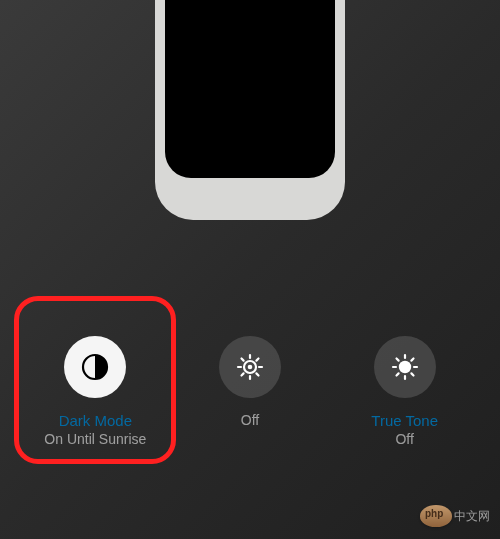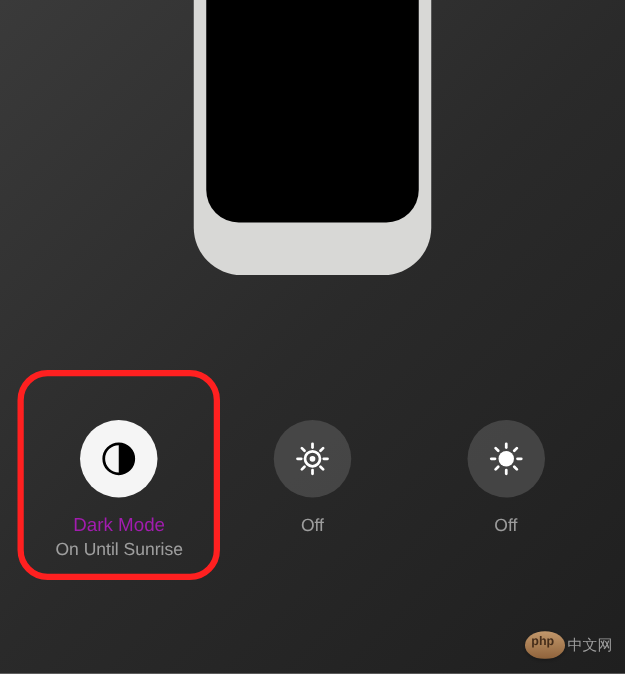--- a/index.html
+++ b/index.html
@@ -58,21 +58,21 @@
       justify-content: center;
       margin-bottom: 14px;
     }
     .control-icon.active {
       background: #f5f5f5;
     }
     .control-icon.inactive {
       background: rgba(90, 90, 90, 0.6);
     }
     .control-title {
-      color: #a21caf;
+      color: #0369a1;
       font-size: 15px;
       font-weight: 500;
       text-align: center;
       margin-bottom: 2px;
     }
     .control-status {
       color: rgba(255, 255, 255, 0.55);
       font-size: 14px;
       font-weight: 400;
       text-align: left;
@@ -167,20 +167,21 @@
           <line x1="15" y1="24" x2="15" y2="27"></line>
           <line x1="3" y1="15" x2="6" y2="15"></line>
           <line x1="24" y1="15" x2="27" y2="15"></line>
           <line x1="6.5" y1="6.5" x2="8.6" y2="8.6"></line>
           <line x1="21.4" y1="21.4" x2="23.5" y2="23.5"></line>
           <line x1="6.5" y1="23.5" x2="8.6" y2="21.4"></line>
           <line x1="21.4" y1="8.6" x2="23.5" y2="6.5"></line>
         </g>
       </svg>
     </div>
+    <div class="control-title">True Tone</div>
     <div class="control-status">Off</div>
   </div>
 
 </div>
 
 <div class="highlight-box"></div>
 
 <div class="watermark">
   <div class="watermark-logo"></div>
   <span class="watermark-text">中文网</span>

